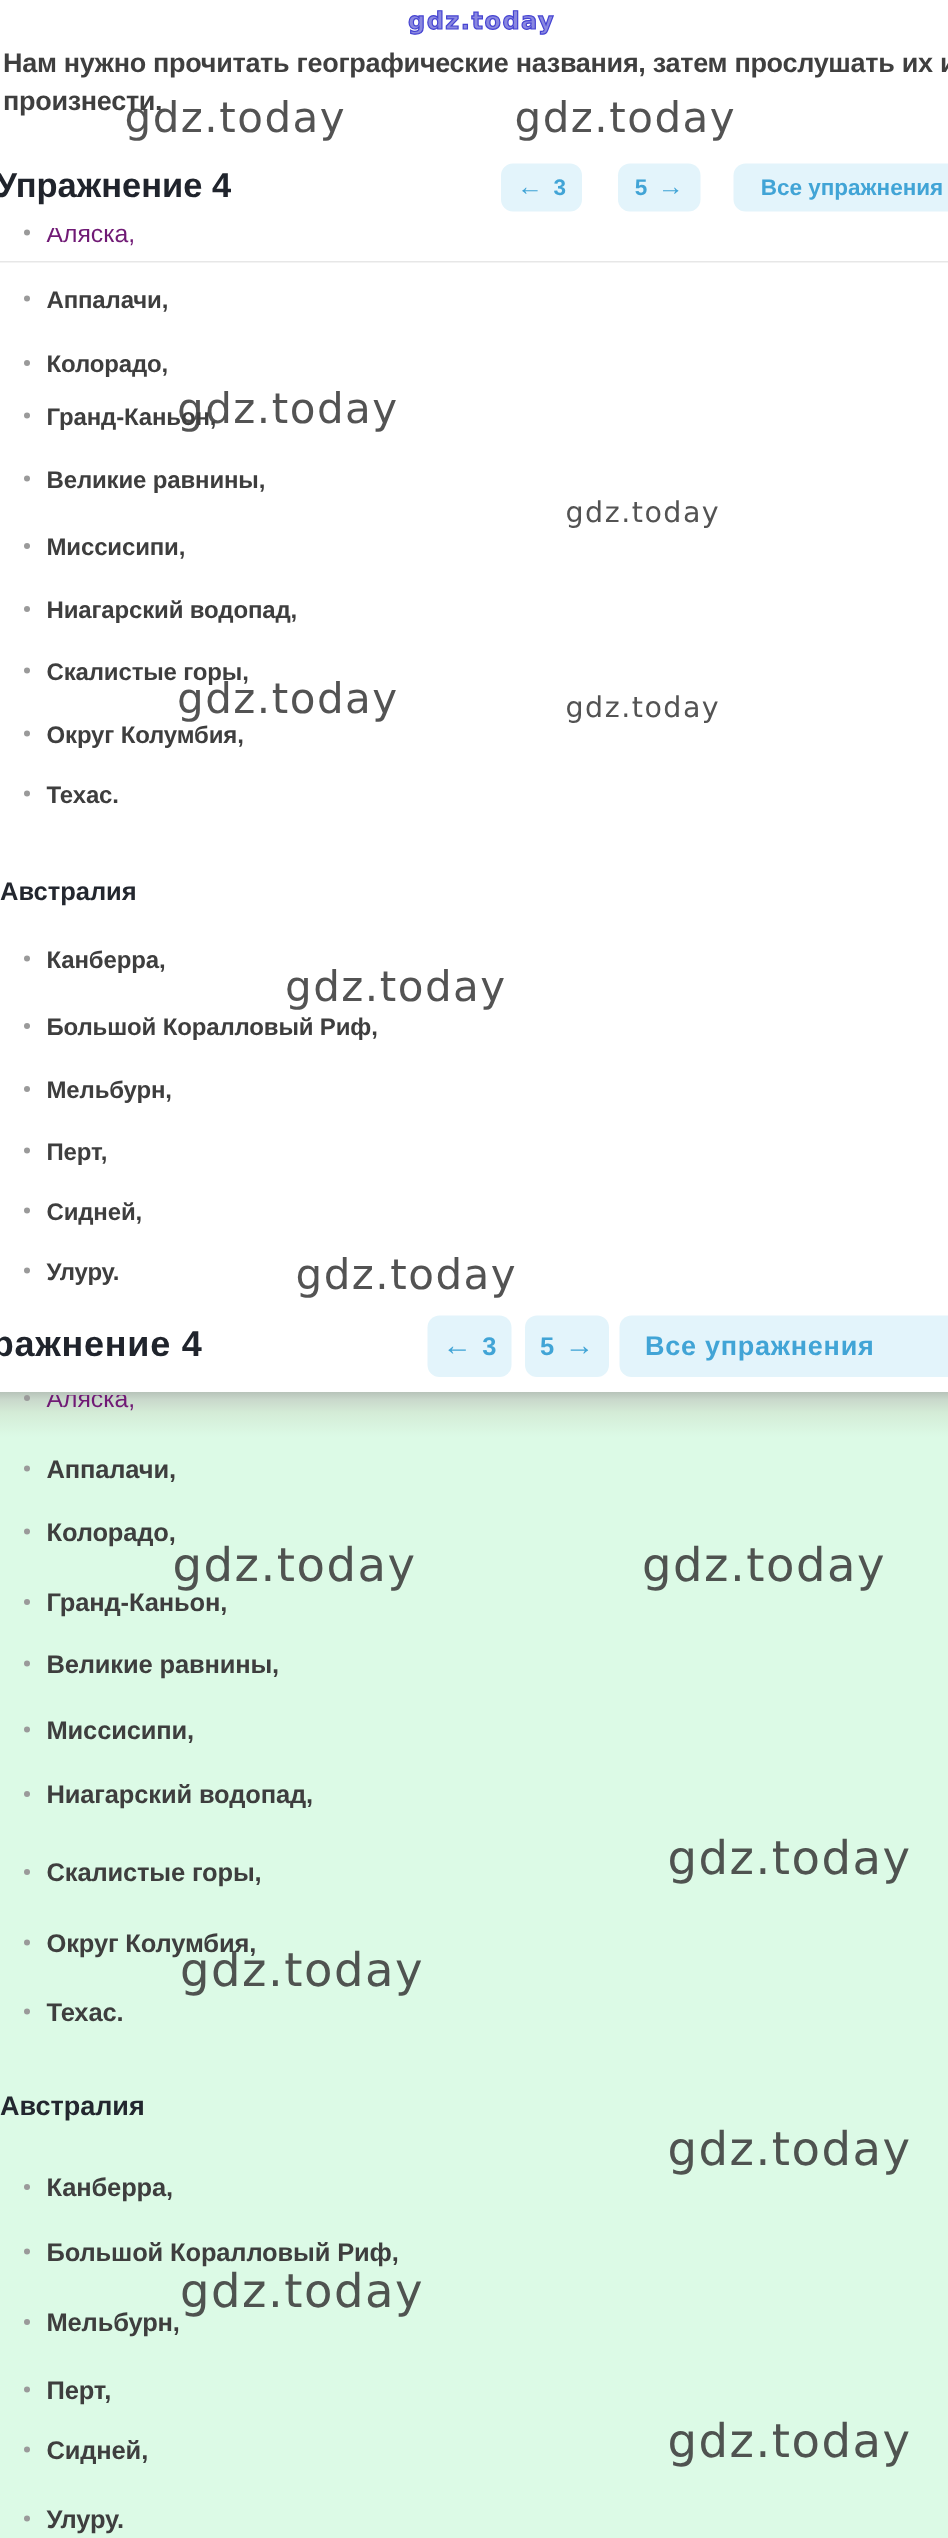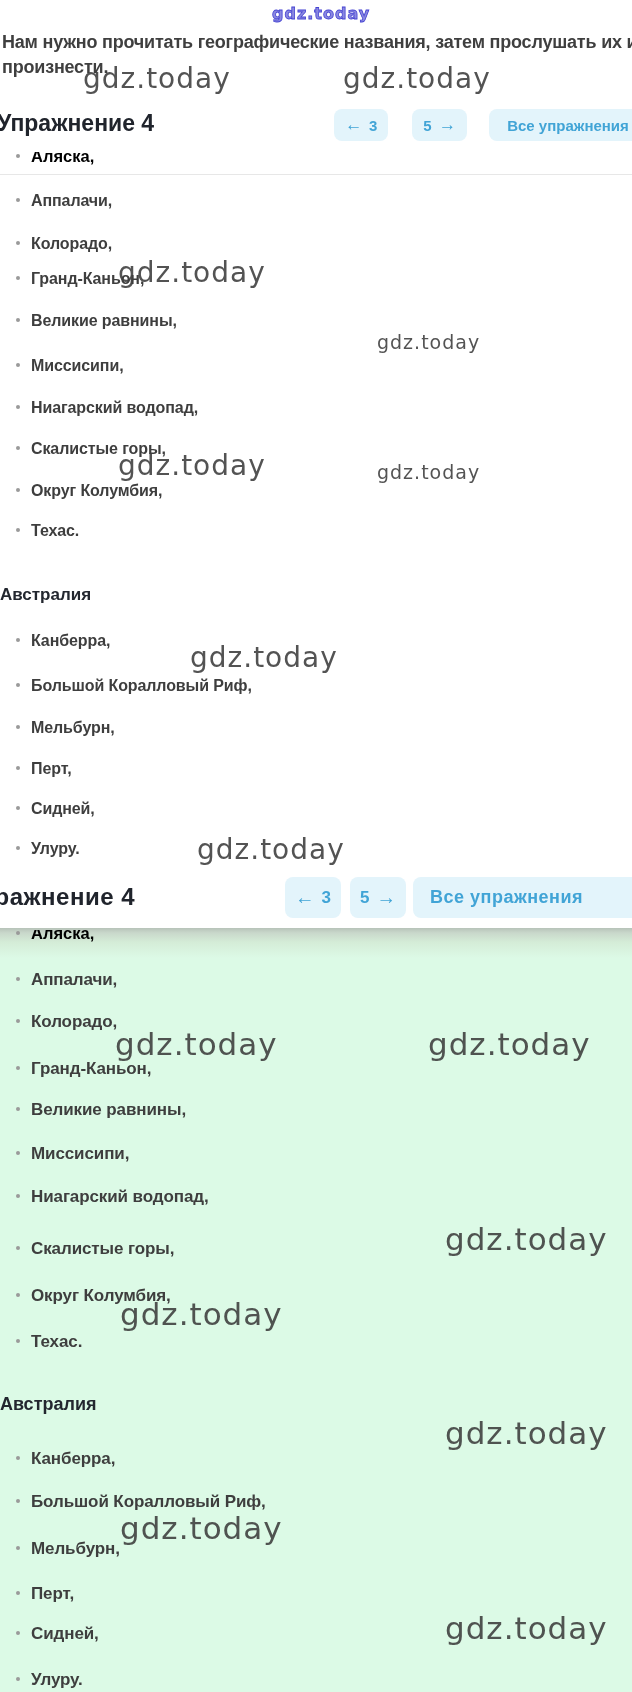--- a/index.html
+++ b/index.html
@@ -71,21 +71,21 @@
     position:absolute; left:0px; font-weight:700; color:#23272f; white-space:nowrap;
   }
   .s1 .subhead { font-size:17px; }
   .s2 .subhead { font-size:18px; }
   
   .clip { position:absolute; left:0; width:420px; overflow:hidden; }
   .clip-1 { top:152px; height:15px; }
   .clip-1 .clip-in { margin-top:-5px; }
   .clip-2 { top:930px; height:14px; }
   .clip-2 .clip-in { margin-top:-6px; }
-  .clip .li-frag { white-space:nowrap; color:#000000; font-weight:700; font-size:16.5px; }
+  .clip .li-frag { white-space:nowrap; color:#701a75; font-weight:400; font-size:16.5px; }
   
   .green {
     position:absolute; left:0; top:928px; width:632px; height:764px;
     background:linear-gradient(180deg,#b7c3b9 0px,#c9d8cb 5px,#d4ecd7 14px,#dcfae6 30px,#dcfae6 100%);
   }
 </style>
 </head>
 <body>
 
 <div id="page">

